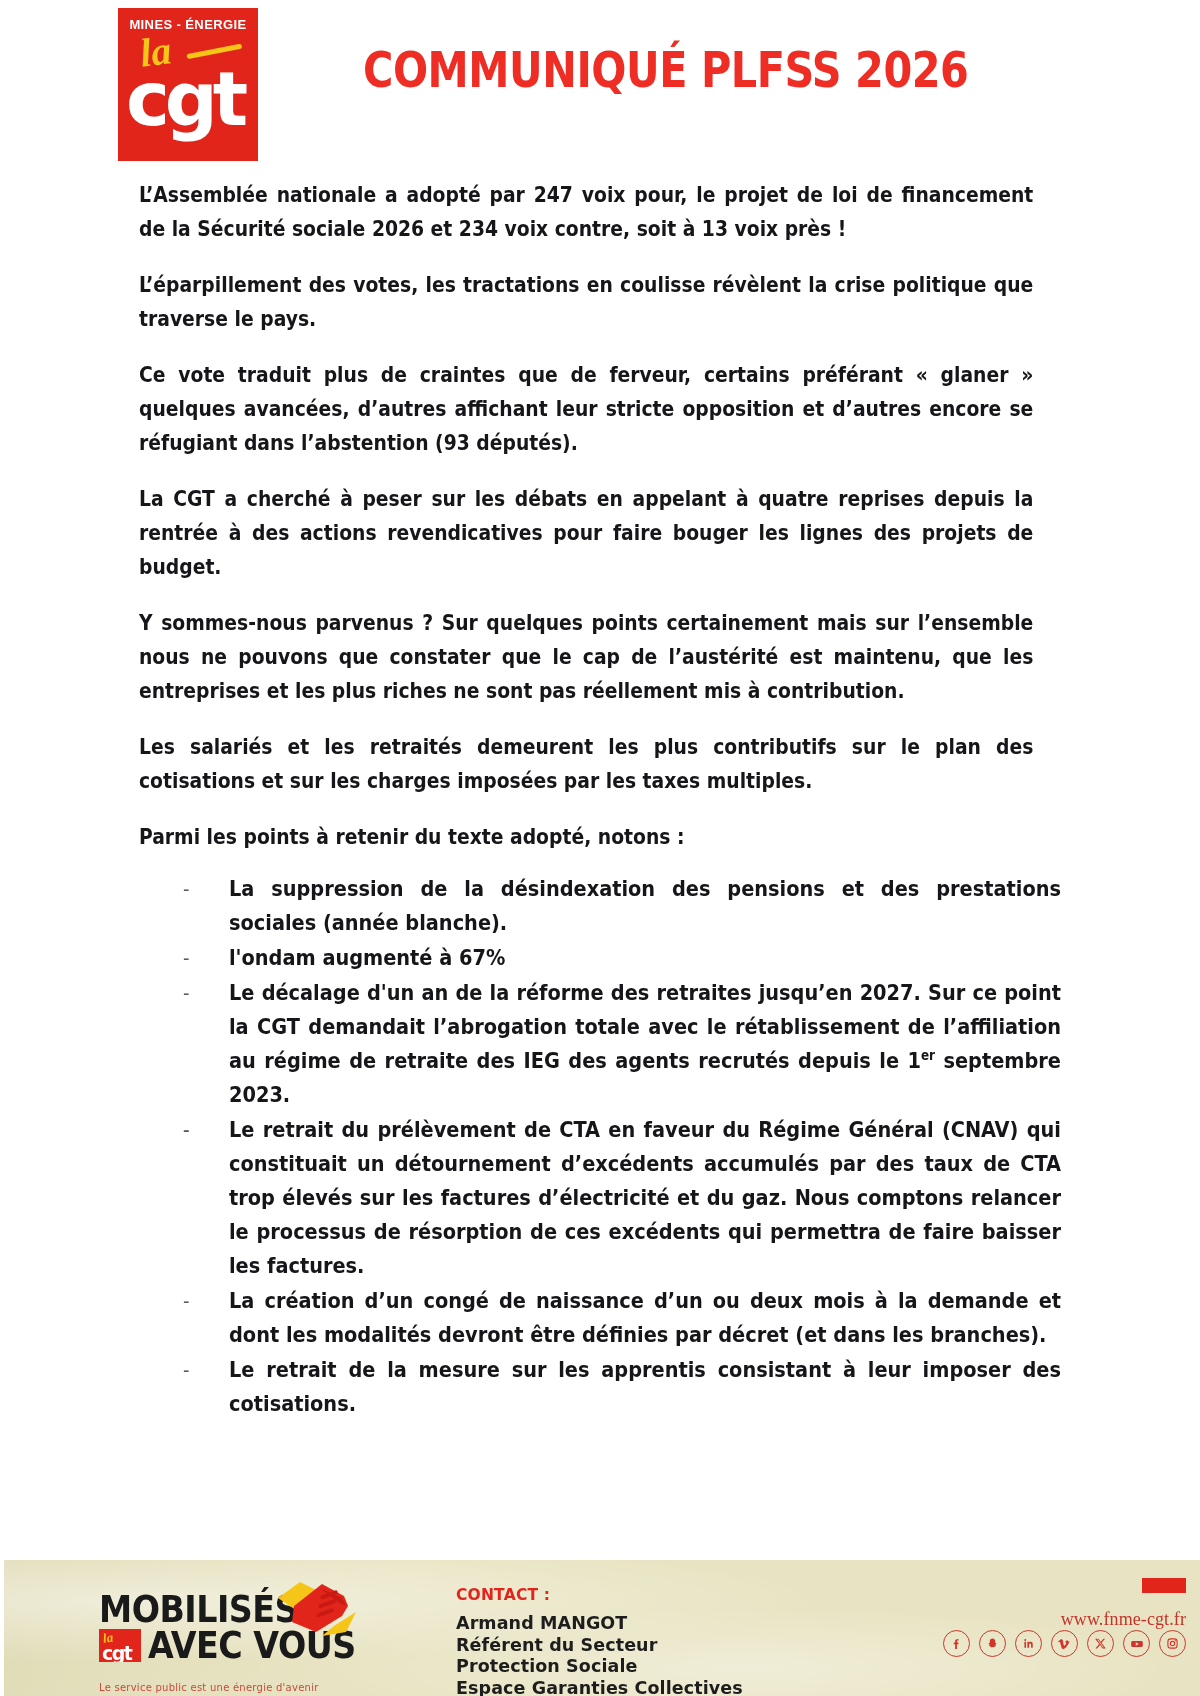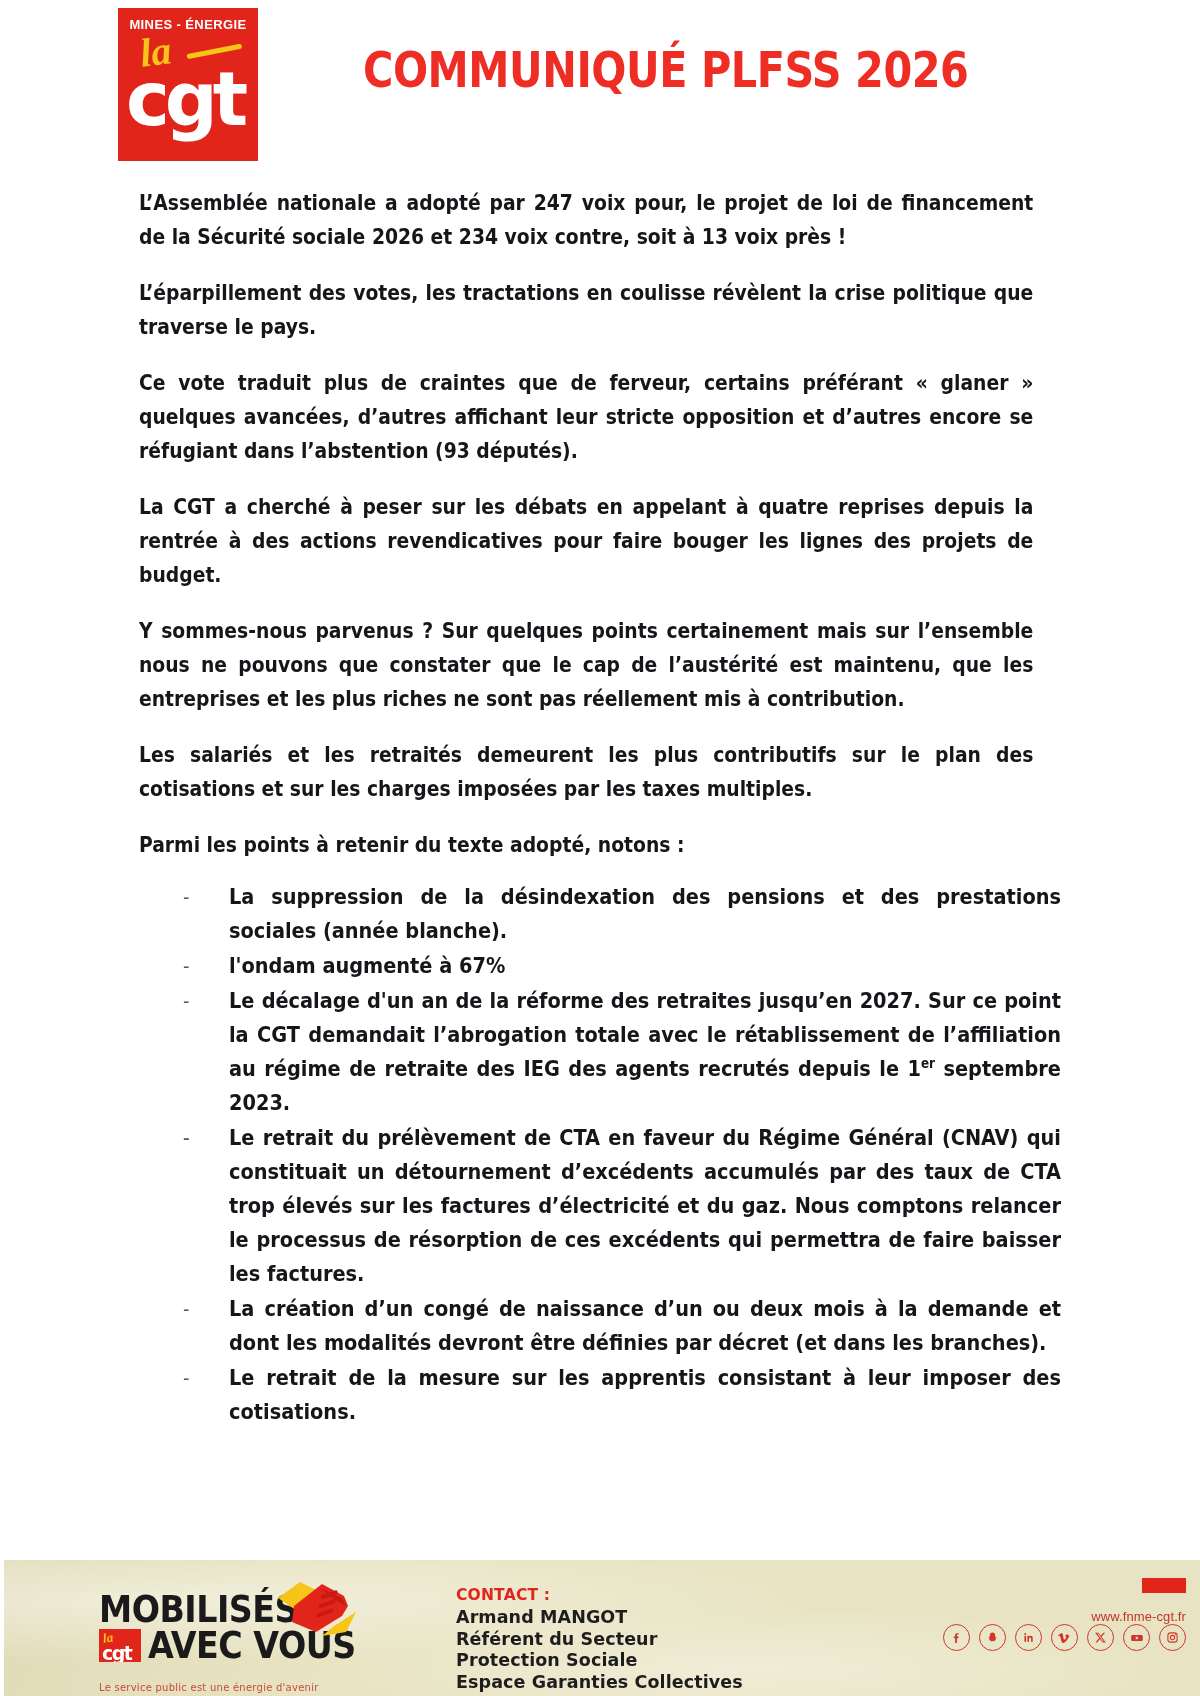--- a/index.html
+++ b/index.html
@@ -45,21 +45,21 @@
     position:absolute;left:318px;top:41px;
     color:#ee2d24;
     font-family:"DejaVu Sans Condensed","Liberation Sans Narrow","Liberation Sans",sans-serif;
     font-weight:bold;font-size:50px;letter-spacing:-0.5px;
     transform:scaleX(.92);transform-origin:left center;
     white-space:nowrap;
   }
 
   
   .content{position:absolute;left:0;top:178px;width:1200px;}
-  .body-inner{margin:8px auto;width:922px;}
+  .body-inner{margin:0 auto;width:922px;}
   p.para{
     margin:0 0 22px 0;
     text-align:justify;
     font-family:"DejaVu Sans Condensed","Liberation Sans Narrow","Liberation Sans",sans-serif;
     font-weight:bold;
     font-size:21.5px;
     line-height:34px;
     color:#16161a;
     transform:scaleX(.97);transform-origin:left top;
   }
@@ -130,35 +130,35 @@
   .fist{
     position:absolute;left:272px;top:16px;width:82px;height:62px;
   }
 
   .contact{
     position:absolute;left:452px;top:26px;
     font-family:"DejaVu Sans",sans-serif;
   }
   .contact .ctitle{
     color:#e1251b;font-weight:bold;font-size:15.5px;letter-spacing:.2px;
-    margin-bottom:3px;
+    margin-bottom:9px;
   }
   .contact .cline{
     color:#1d1d1d;font-weight:bold;font-size:17.5px;line-height:21.5px;
     letter-spacing:.1px;
   }
 
   .webcol{position:absolute;right:18px;top:18px;width:320px;text-align:right;}
   .redbar{
     display:inline-block;width:44px;height:15px;background:#e1251b;
     margin-right:0px;margin-bottom:12px;
   }
   .weburl{
-    font-family:Liberation Sans, sans-serif;
-    color:#c1342a;font-size:13px;letter-spacing:.1px;
+    font-family:Liberation Serif, serif;
+    color:#c1342a;font-size:18px;letter-spacing:.1px;
   }
   .socials{display:flex;gap:9px;justify-content:flex-end;align-items:center;}
   .sicon{
     width:25px;height:25px;border-radius:50%;border:1.8px solid #d2332a;
     display:flex;align-items:center;justify-content:center;
     color:#d2332a;flex:none;
   }
 </style>
 </head>
 <body>

